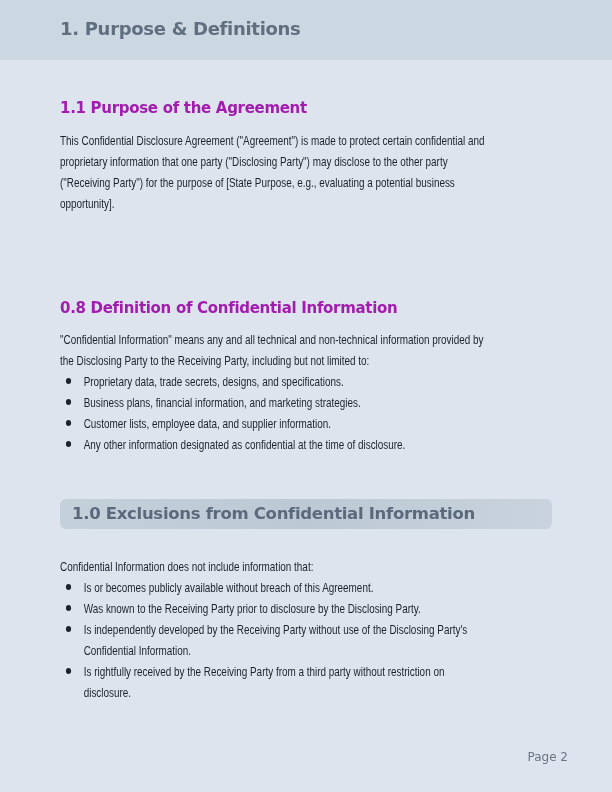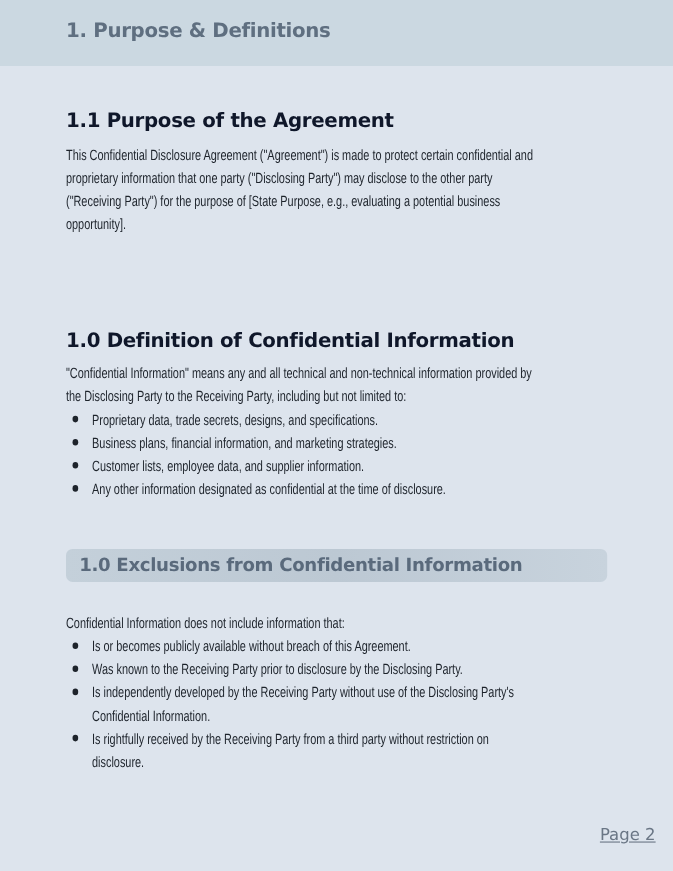--- a/index.html
+++ b/index.html
@@ -16,21 +16,21 @@
   }
   .header-title {
     position:absolute; left:60px; top:18px;
     font-family:"DejaVu Sans", sans-serif;
     font-weight:bold; font-size:18px; color:#5f6f80;
     letter-spacing:-0.3px;
   }
   .h2 {
     position:absolute; left:60px;
     font-family:"DejaVu Sans", sans-serif;
-    font-weight:bold; font-size:18px; color:#0f172a;
+    font-weight:bold; font-size:15px; color:#a21caf;
     letter-spacing:-0.3px; white-space:nowrap;
   }
   .body-text {
     position:absolute; left:60px; width:700px;
     font-family:"Liberation Sans", sans-serif;
     font-size:13.4px; line-height:21px; color:#1d232b;
     transform:scaleX(0.74); transform-origin:left top;
   }
   .body-text p { margin:0; }
   .bullets { list-style:none; margin:0; padding:0; }
@@ -44,40 +44,40 @@
     border-radius:6px;
     background:linear-gradient(90deg,#c4d0da 0%, #bcc8d3 50%, #c8d3dd 100%);
   }
   .pill-title {
     position:absolute; left:12px; top:5px;
     font-family:"DejaVu Sans", sans-serif;
     font-weight:bold; font-size:16.5px; color:#5a6a7c;
     letter-spacing:-0.3px; white-space:nowrap;
   }
   .page-num {
-    position:absolute; right:16px; top:750px;
-    font-family:"DejaVu Sans", sans-serif; font-size:15px; color:#6a7685;text-decoration:underline;
+    position:absolute; right:44px; top:750px;
+    font-family:"DejaVu Sans", sans-serif; font-size:12px; color:#6a7685;
   }
 </style>
 </head>
 <body>
 
 <div class="header-band">
   <div class="header-title">1. Purpose &amp; Definitions</div>
 </div>
 
 <div class="h2" style="top:99px;">1.1 Purpose of the Agreement</div>
 <div class="body-text" style="top:130px;">
   <p>This Confidential Disclosure Agreement ("Agreement") is made to protect certain confidential and</p>
   <p>proprietary information that one party ("Disclosing Party") may disclose to the other party</p>
   <p>("Receiving Party") for the purpose of [State Purpose, e.g., evaluating a potential business</p>
   <p>opportunity].</p>
 </div>
 
-<div class="h2" style="top:299px;">1.0 Definition of Confidential Information</div>
+<div class="h2" style="top:299px;">0.8 Definition of Confidential Information</div>
 <div class="body-text" style="top:329px;">
   <p>"Confidential Information" means any and all technical and non-technical information provided by</p>
   <p>the Disclosing Party to the Receiving Party, including but not limited to:</p>
   <ul class="bullets">
     <li><span class="dot"></span><span>Proprietary data, trade secrets, designs, and specifications.</span></li>
     <li><span class="dot"></span><span>Business plans, financial information, and marketing strategies.</span></li>
     <li><span class="dot"></span><span>Customer lists, employee data, and supplier information.</span></li>
     <li><span class="dot"></span><span>Any other information designated as confidential at the time of disclosure.</span></li>
   </ul>
 </div>

